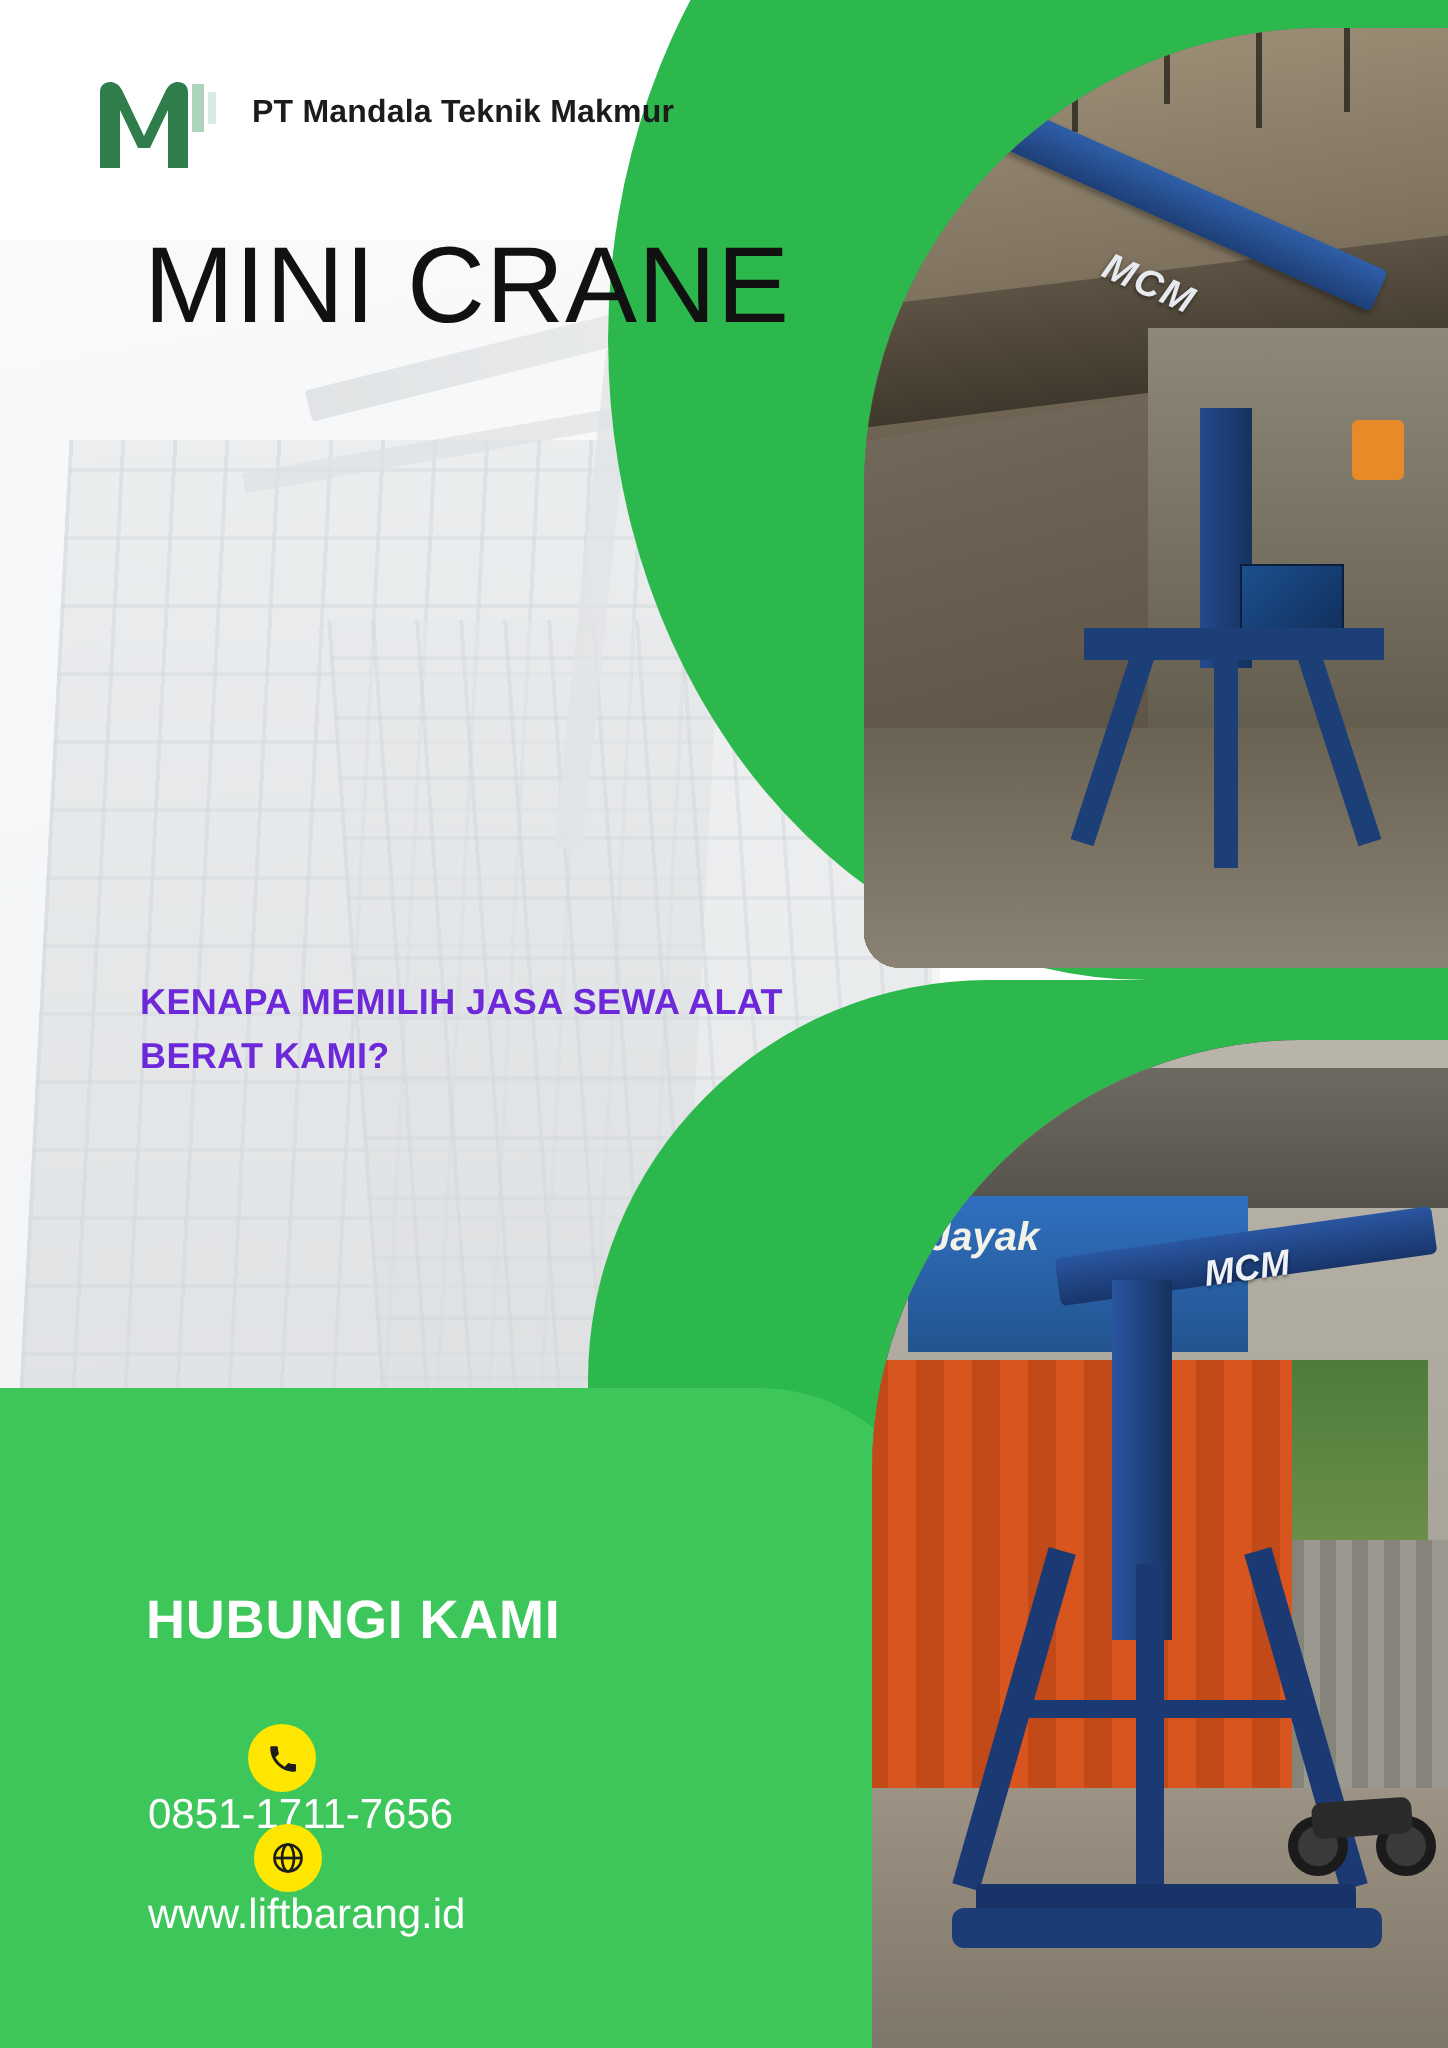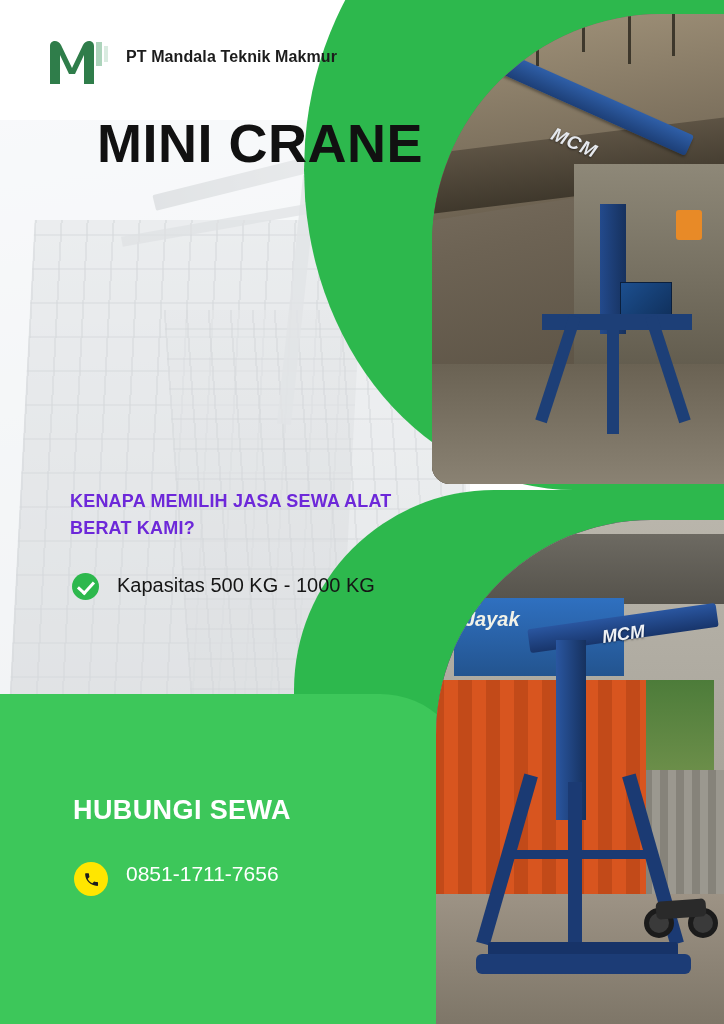--- a/index.html
+++ b/index.html
@@ -206,23 +206,22 @@
     position: absolute; left: 46px; top: 36px;
     width: 64px; height: 52px;
   }
   .company-name {
     position: absolute; left: 126px; top: 48px;
     font-size: 16px; font-weight: bold; color: #1c1c1c;
     letter-spacing: .1px;
   }
   .title {
     position: absolute; left: 72px; top: 112px;
-    font-size: 54px; font-weight: bold; color: #111111;
+    font-size: 54px; font-weight: normal; color: #111111;
     letter-spacing: .5px;
-    margin-left: 25px;
   }
   .intro {
     position: absolute; left: 73px; top: 222px;
     width: 330px;
     font-size: 21.5px; line-height: 1.52; color: #1d1d1d;
   }
   .why-heading {
     position: absolute; left: 70px; top: 488px;
     width: 340px;
     font-size: 18px; font-weight: bold; color: #6d28d9;
@@ -252,21 +251,21 @@
     font-size: 20px; color: #151515; line-height: 1.35;
   }
 
   
   .contact-heading {
     position: absolute; left: 73px; top: 795px;
     font-size: 27px; font-weight: bold; color: #ffffff;
     letter-spacing: .4px;
   }
   .contact-row {
-    position: absolute; display: flex; 
+    position: absolute; display: flex; align-items: center; flex-direction: column;
   }
   .contact-row.phone { left: 74px; top: 862px; }
   .contact-row.web   { left: 74px; top: 912px; }
   .c-icon {
     width: 34px; height: 34px; border-radius: 50%;
     background: #ffe600; margin-right: 18px;
     display: flex; align-items: center; justify-content: center;
     color: #1d1d1d; font-size: 17px;
   }
   .c-text { font-size: 21px; color: #ffffff; }
@@ -343,31 +342,37 @@
       <path d="M50 6 L56 6 L56 30 L50 30 Z" fill="#9fcdb0" opacity="0.85"></path>
       <path d="M58 10 L62 10 L62 26 L58 26 Z" fill="#cfe6d8" opacity="0.8"></path>
     </svg>
   </div>
 
   <div class="company-name">PT Mandala Teknik Makmur</div>
   <div class="title">MINI CRANE</div>
   <div class="why-heading">KENAPA MEMILIH JASA SEWA ALAT BERAT KAMI?</div>
 
   <div class="features">
-    <div class="feature">
-      <span class="check"></span>
-      <span class="feature-label">Kapasitas 500 KG - 1000 KG</span>
-    </div>
-  </div>
-
-  <div class="contact-heading">HUBUNGI SEWA</div>
+  </div>
+
+  <div class="contact-heading">HUBUNGI KAMI</div>
 
   <div class="contact-row phone">
     <span class="c-icon">
       <svg viewBox="0 0 24 24" width="17" height="17" fill="#1d1d1d">
         <path d="M6.6 10.8c1.4 2.8 3.8 5.2 6.6 6.6l2.2-2.2c.3-.3.7-.4 1.1-.2 1.2.4 2.4.6 3.7.6.6 0 1 .4 1 1V20c0 .6-.4 1-1 1C10.6 21 3 13.4 3 4c0-.6.4-1 1-1h3.4c.6 0 1 .4 1 1 0 1.3.2 2.5.6 3.7.1.4 0 .8-.2 1.1l-2.2 2z"></path>
       </svg>
     </span>
     <span class="c-text">0851-1711-7656</span>
   </div>
 
+  <div class="contact-row web">
+    <span class="c-icon">
+      <svg viewBox="0 0 24 24" width="18" height="18" fill="none" stroke="#1d1d1d" stroke-width="1.8">
+        <circle cx="12" cy="12" r="9"></circle>
+        <ellipse cx="12" cy="12" rx="4" ry="9"></ellipse>
+        <line x1="3" y1="12" x2="21" y2="12"></line>
+      </svg>
+    </span>
+    <span class="c-text">www.liftbarang.id</span>
+  </div>
 
 </div>
 
 </body></html>

